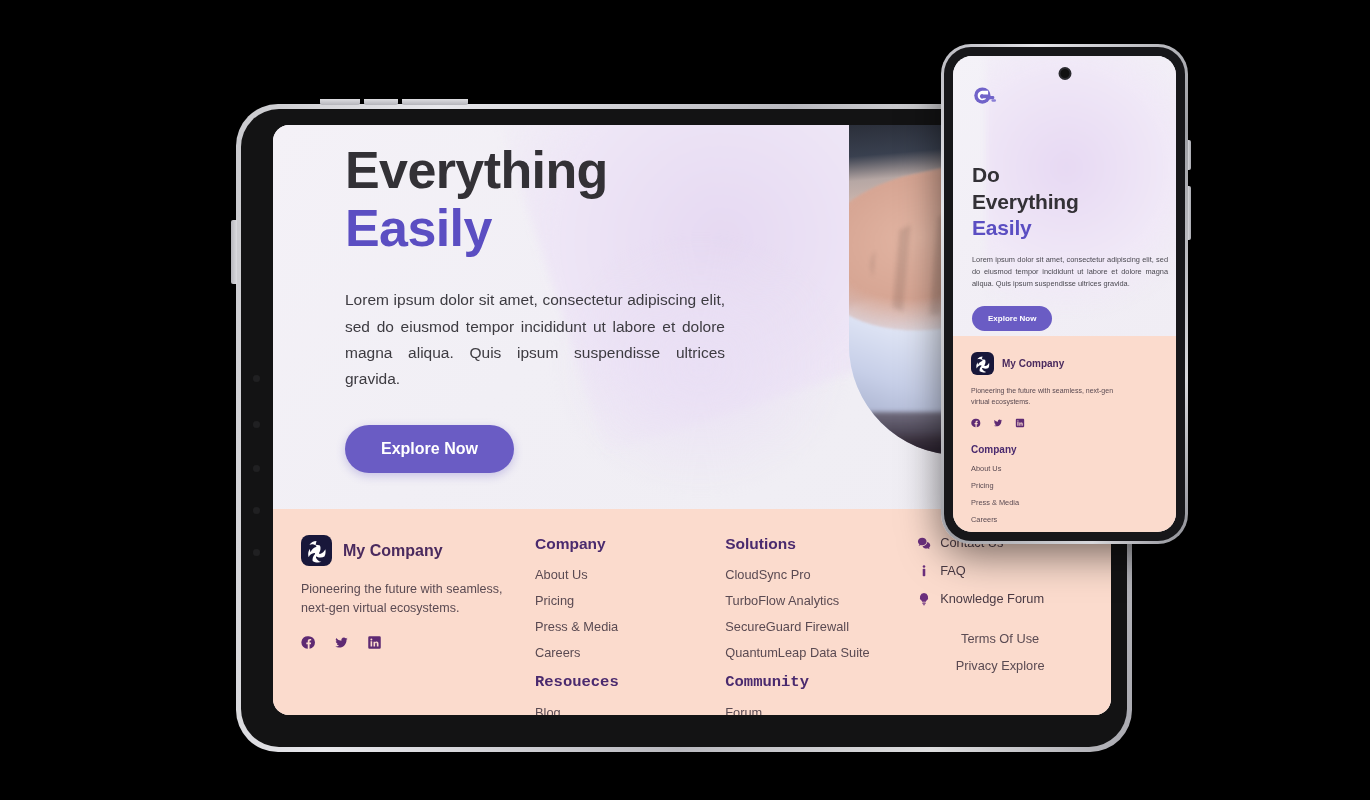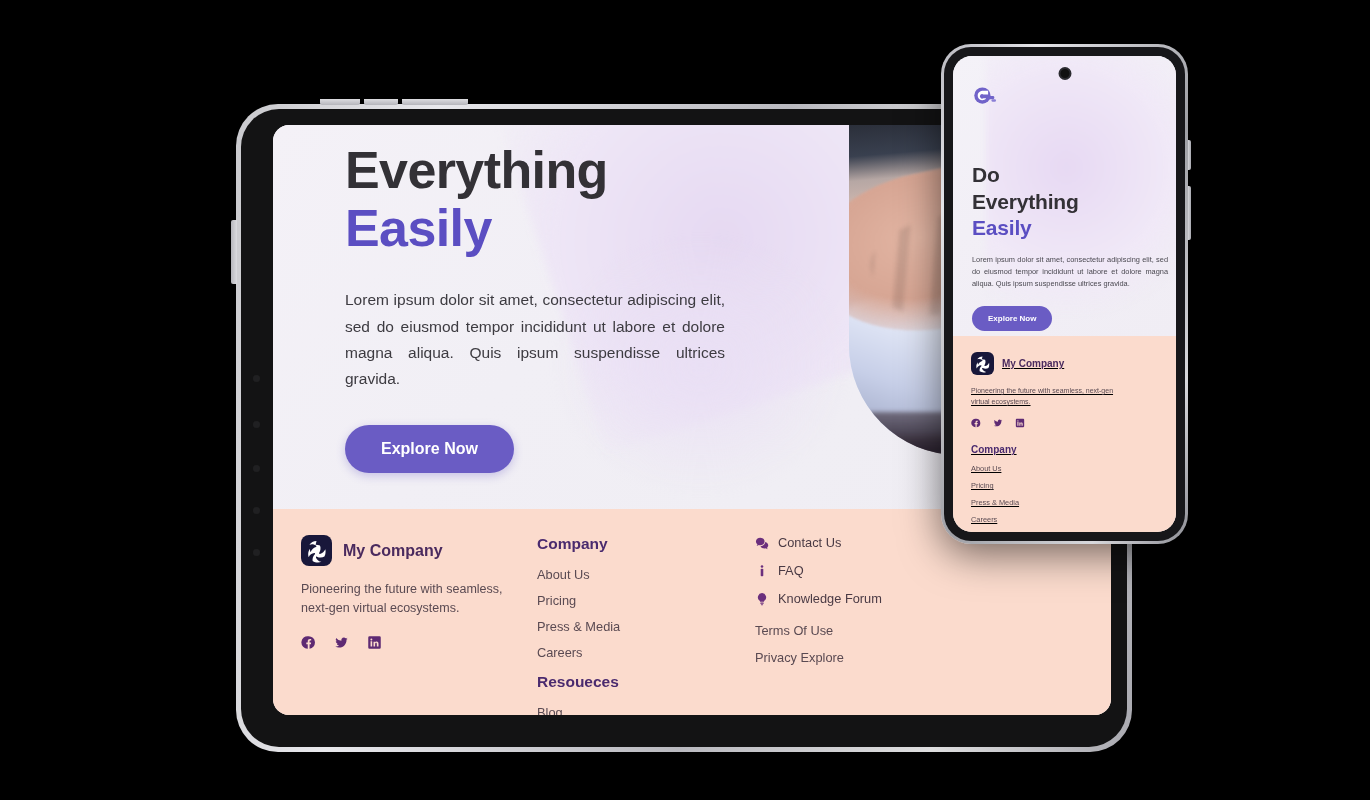--- a/index.html
+++ b/index.html
@@ -177,31 +177,31 @@
     margin-top: 14px; font-size: 12.5px; line-height: 1.55;
     color: #5a4a52; width: 212px;
   }
   .socials { margin-top: 16px; display: flex; gap: 18px; }
   .soc { width: 15px; height: 15px; fill: #5e2a73; cursor: pointer; }
 
   .fhead {
     font-size: 15.5px; font-weight: 700; color: #4a2a6e;
     margin-bottom: 14px;
   }
-  .fhead.gap { margin-top: 13px; }
+  .fhead.gap { margin-top: 13px; font-family: Liberation Mono, monospace; }
   .flink {
     font-size: 12.8px; color: #5a4a52; margin-bottom: 11px;
     cursor: pointer; display: block;
   }
   .flink-ic {
     display: flex; align-items: center; gap: 9px;
     font-size: 12.8px; color: #4a3a44; margin-bottom: 13px; cursor: pointer;
   }
   .flink-ic svg { width: 14px; height: 14px; fill: #6b2f7d; flex: 0 0 auto; }
-  .legal { margin-top: 17px; }
+  .legal { margin-top: 25px; text-align: center; }
   .legal .flink { margin-bottom: 12px; }
 
   
   .phone-outer {
     position: absolute; left: 941px; top: 44px;
     width: 247px; height: 500px;
     background: linear-gradient(120deg,#b9b9c0 0%,#e4e4e8 18%,#9fa0a6 55%,#d8d8dc 82%,#8e8f96 100%);
     border-radius: 30px; padding: 3px;
     box-shadow: 0 10px 40px rgba(0,0,0,.55);
     z-index: 10;
@@ -213,21 +213,21 @@
   }
   .ph-btn {
     position: absolute; right: -3px; width: 3px;
     background: linear-gradient(270deg,#a8a9b0,#d6d6da);
     border-radius: 0 2px 2px 0;
   }
   .phone-screen {
     width: 100%; height: 100%;
     border-radius: 19px; overflow: hidden;
     background: #f3f1f7; position: relative;
-    display: flex; flex-direction: column; text-decoration: underline;
+    display: flex; flex-direction: column;
   }
   .notch {
     position: absolute; left: 50%; top: 11px; transform: translateX(-50%);
     width: 13px; height: 13px; border-radius: 50%;
     background: #111; border: 2px solid #2b2b30; z-index: 6;
   }
   .p-hero {
     position: relative; height: 280px; flex: 0 0 auto;
     background: linear-gradient(150deg,#f4f2f8 0%,#f2eff6 45%,#f0edf4 100%);
     overflow: hidden;
@@ -348,20 +348,30 @@
             <div class="fhead">Company</div>
             <a class="flink">About Us</a>
             <a class="flink">Pricing</a>
             <a class="flink">Press &amp; Media</a>
             <a class="flink">Careers</a>
             <div class="fhead gap">Resoueces</div>
             <a class="flink">Blog</a>
 
           </div>
 
+          <div class="fcol fcol-2">
+            <div class="fhead">Solutions</div>
+            <a class="flink">CloudSync Pro</a>
+            <a class="flink">TurboFlow Analytics</a>
+            <a class="flink">SecureGuard Firewall</a>
+            <a class="flink">QuantumLeap Data Suite</a>
+            <div class="fhead gap">Community</div>
+            <a class="flink">Forum</a>
+
+          </div>
 
           <div class="fcol fcol-3">
             <div class="flink-ic">
               <svg viewBox="0 0 24 24">
                   <path d="M9 3C4.9 3 1.6 5.9 1.6 9.4c0 1.9 1 3.6 2.5 4.8-.1 1-.6 2.2-1.4 3 1.6-.2 3-.9 3.9-1.6.8.2 1.6.3 2.4.3 4.1 0 7.4-2.9 7.4-6.5S13.1 3 9 3z"></path>
                   <path d="M17.6 9.9c0 4-3.6 7.2-8.1 7.5.9 2.4 3.6 4.1 6.8 4.1.7 0 1.4-.1 2.1-.3.8.6 2 1.2 3.4 1.4-.7-.7-1.1-1.7-1.2-2.6 1.3-1 2.1-2.5 2.1-4.1 0-2.6-2.1-4.8-5.1-5.6v-.4z"></path>
                 </svg>
               <span>Contact Us</span>
             </div>
             <div class="flink-ic">

